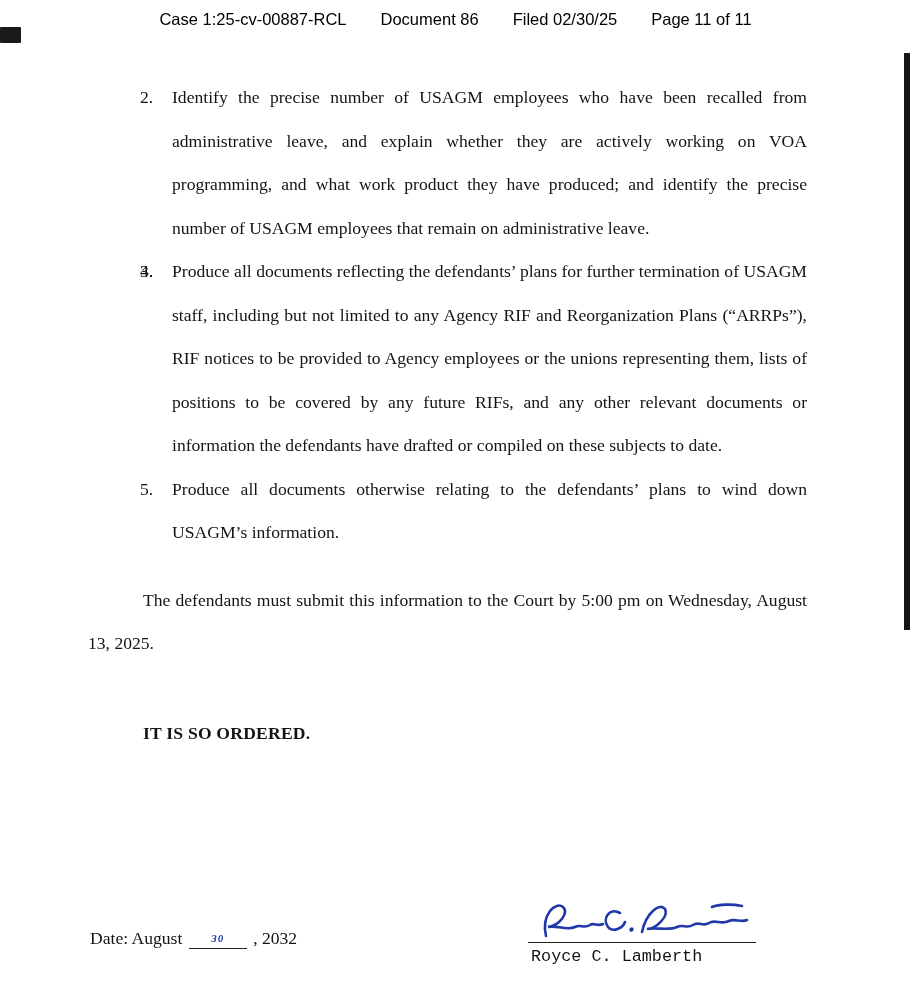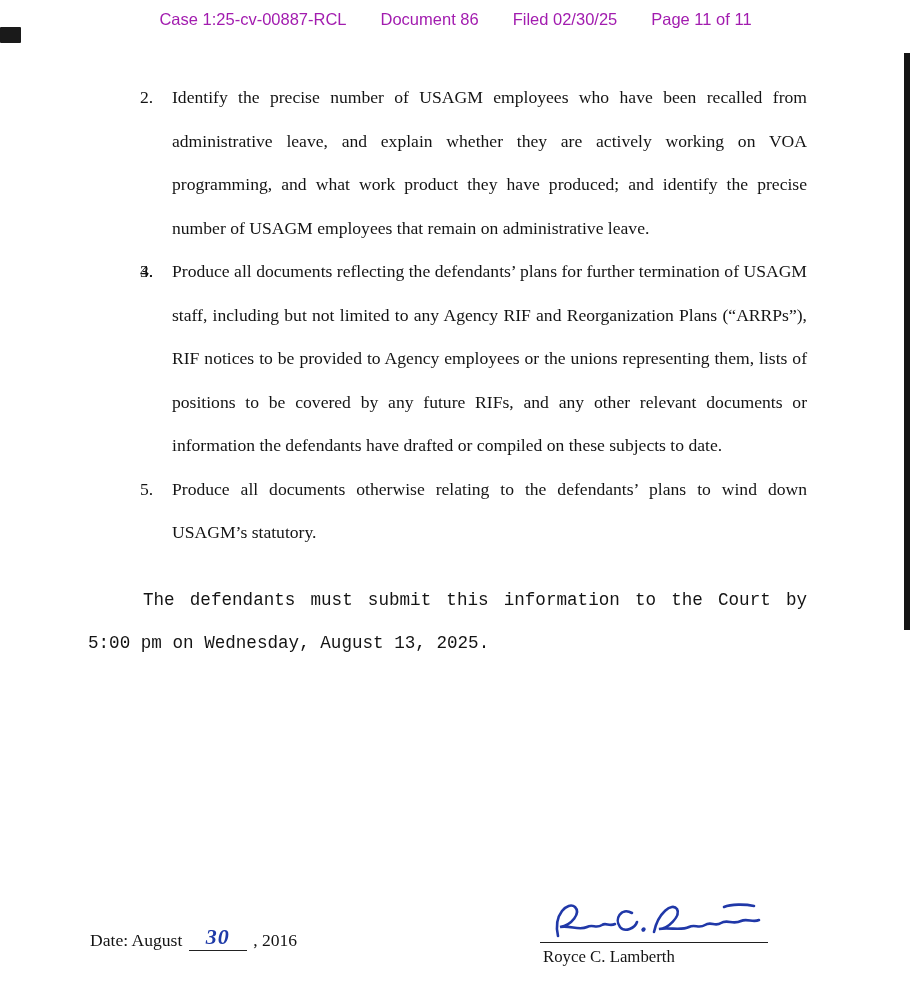--- a/index.html
+++ b/index.html
@@ -21,21 +21,21 @@
   .pacer-header {
     position: absolute;
     top: 10px;
     left: 0;
     right: 0;
     display: flex;
     justify-content: center;
     gap: 34px;
     font-family: "Liberation Sans", sans-serif;
     font-size: 16.5px;
-    color: #a21caf;
+    color: #000000;
     white-space: nowrap;
   }
 
   
   .content {
     position: absolute;
     left: 88px;
     top: 76px;
     width: 719px;
     font-size: 17.6px;
@@ -48,21 +48,20 @@
   }
   .list-num {
     position: absolute;
     left: 52px;
     top: 0;
   }
   .closing-para {
     margin-top: 24px;
     text-indent: 55px;
     text-align: justify;
-    font-family: Liberation Mono, monospace;
   }
   .ordered-line {
     margin-top: 46px;
     padding-left: 55px;
     font-weight: bold;
     letter-spacing: 0.2px;
   }
 
   
   .date-line {
@@ -79,31 +78,32 @@
     text-align: center;
     line-height: 1;
     margin: 0 2px;
   }
   .handwritten-day {
     display: inline-block;
     position: relative;
     top: -2px;
     font-style: italic;
     font-weight: bold;
-    font-size: 22px;
+    font-size: 11px;
     color: #1e3aa8;
     letter-spacing: 1px;
   }
 
   
   .sig-block {
     position: absolute;
-    left: 540px;
+    left: 528px;
     top: 896px;
     width: 232px;
+    font-family: Liberation Mono, monospace;
   }
   .sig-svg {
     display: block;
     margin: 0 0 -4px 8px;
   }
   .sig-line {
     width: 228px;
     border-top: 1.5px solid #1f1f1f;
     margin-bottom: 3px;
   }
@@ -159,32 +159,33 @@
       <span class="list-num">3.</span>
     </div>
 
     <div class="list-item">
       <span class="list-num">4.</span>
       <span>Produce all documents reflecting the defendants’ plans for further termination of USAGM staff, including but not limited to any Agency RIF and Reorganization Plans (“ARRPs”), RIF notices to be provided to Agency employees or the unions representing them, lists of positions to be covered by any future RIFs, and any other relevant documents or information the defendants have drafted or compiled on these subjects to date.</span>
     </div>
 
     <div class="list-item">
       <span class="list-num">5.</span>
-      <span>Produce all documents otherwise relating to the defendants’ plans to wind down USAGM’s statutory.</span>
+      <span>Produce all documents otherwise relating to the defendants’ plans to wind down USAGM’s information.</span>
     </div>
 
     <div class="closing-para">The defendants must submit this information to the Court by 5:00 pm on Wednesday, August 13, 2025.</div>
 
+    <div class="ordered-line">IT IS SO ORDERED.</div>
 
   </div>
 
   <div class="date-line">
     <span>Date: August</span>
     <span class="date-blank"><span class="handwritten-day">30</span></span>
-    <span>, 2016</span>
+    <span>, 2032</span>
   </div>
 
   <div class="sig-block">
     <svg class="sig-svg" width="218" height="50" viewBox="0 0 218 50" fill="none" xmlns="http://www.w3.org/2000/svg">
       <g stroke="#2038a8" stroke-width="2.6" stroke-linecap="round" fill="none">
         <path d="M10 40 C5 18 20 5 27 11 C33 17 24 29 12 31 C22 29 31 35 39 31 C45 28 48 33 54 29 C58 26 61 31 67 28"></path>
         <path d="M84 17 C73 11 66 23 72 31 C77 37 87 32 89 26"></path>
         <path d="M95 33 C96 32 97 33 96 34 C95 35 94 34 95 33"></path>
         <path d="M106 36 C110 17 124 6 129 13 C133 20 120 33 111 33 C121 31 133 35 141 31 C147 28 151 33 157 29 C163 25 167 31 173 27 C179 23 185 29 193 25 C199 22 205 27 211 24"></path>
         <path d="M176 11 C183 8 197 8 206 10"></path>

